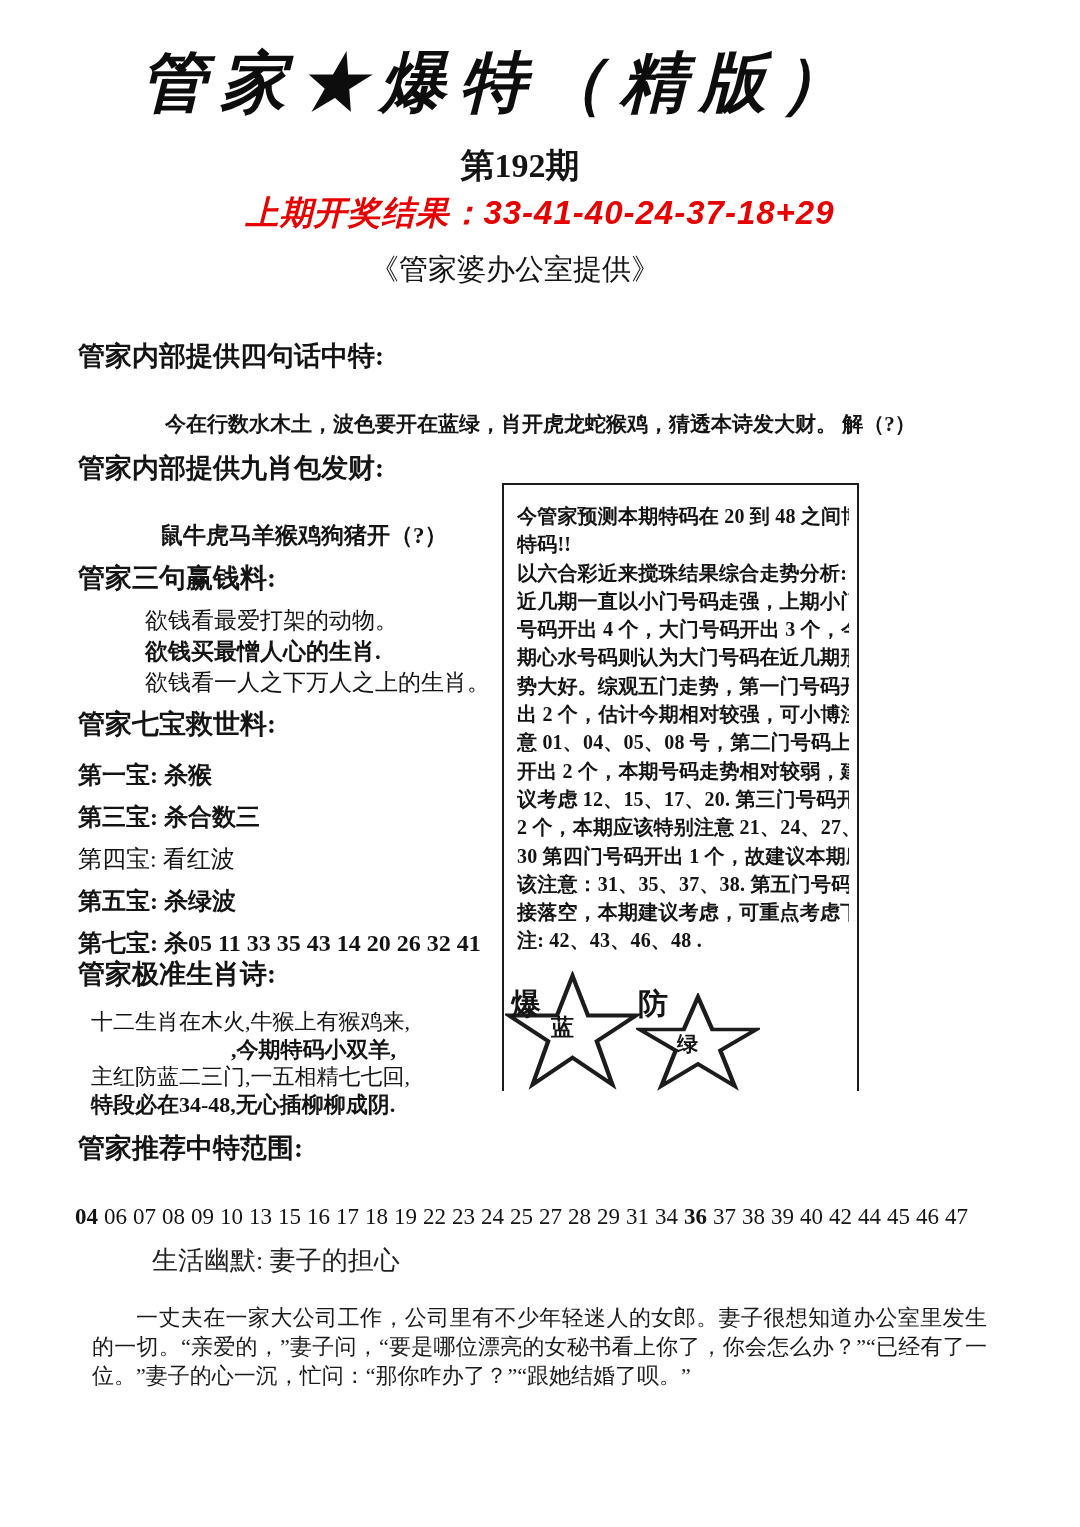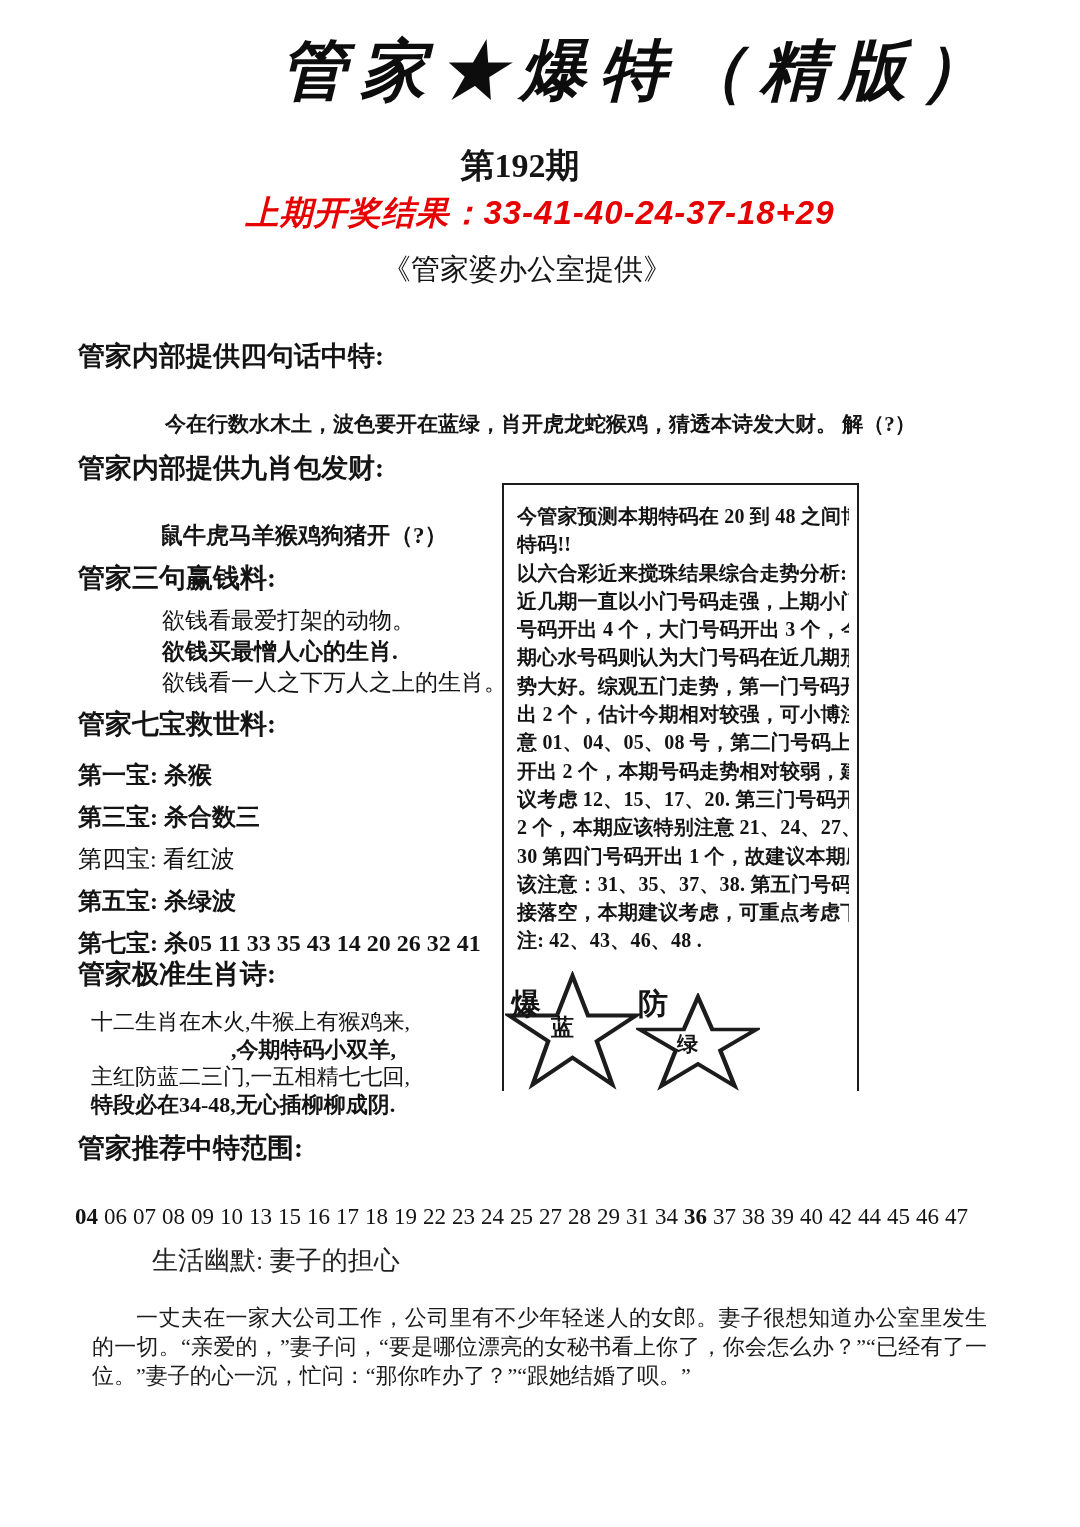--- a/index.html
+++ b/index.html
@@ -1,32 +1,32 @@
 <!DOCTYPE html>
 <html><head>
 <meta charset="utf-8">
 <style>
   html,body{margin:0;padding:0;background:#fff;}
   .page{position:relative;width:1080px;height:1527px;background:#ffffff;overflow:hidden;
         font-family:"Liberation Serif","DejaVu Serif",serif;color:#141414;}
   
-  .title{position:absolute;top:26px;left:0;width:1000px;text-align:right;
+  .title{position:absolute;top:38px;left:0;width:1000px;text-align:center;
          font-size:66px;font-weight:bold;font-style:italic;letter-spacing:14px;
          font-family:"DejaVu Serif","Liberation Serif",serif;color:#0d0d0d;white-space:nowrap;}
   .issue{position:absolute;top:143px;left:0;width:1040px;text-align:center;
          font-size:34px;font-weight:bold;}
   .last-result{position:absolute;top:191px;left:0;width:1080px;text-align:center;
          font-size:33px;font-weight:bold;font-family:"Liberation Sans","DejaVu Sans",sans-serif;
          letter-spacing:1px;white-space:nowrap;}
-  .provider{position:absolute;top:250px;left:0;width:1030px;text-align:center;font-size:29px;padding-left:12px;}
+  .provider{position:absolute;top:250px;left:0;width:1030px;text-align:center;font-size:29px;}
   
   .sec-heading{position:absolute;left:78px;font-size:27px;font-weight:bold;white-space:nowrap;}
   .sub-line{position:absolute;font-weight:bold;white-space:nowrap;}
   .money-lines{position:absolute;left:145px;top:605px;font-size:23px;line-height:31px;}
-  .money-lines div{white-space:nowrap;font-weight:500;margin-left:17px;}
+  .money-lines div{white-space:nowrap;font-weight:500;}
   .money-lines div.bold{font-weight:bold;}
   .treasures{position:absolute;left:78px;top:748px;font-size:24px;line-height:30px;}
   .treasures div{white-space:nowrap;margin-top:12px;}
   .treasures div.bold{font-weight:bold;}
   .poem{position:absolute;left:75px;top:1008px;font-size:22px;line-height:27.5px;}
   .poem div{white-space:nowrap;margin-left:16px;}
   .poem div.bold{font-weight:bold;}
   .poem div.indent{padding-left:140px;}
   .numbers-row{position:absolute;left:75px;top:1204px;width:893px;display:flex;
         justify-content:space-between;font-size:23px;}

